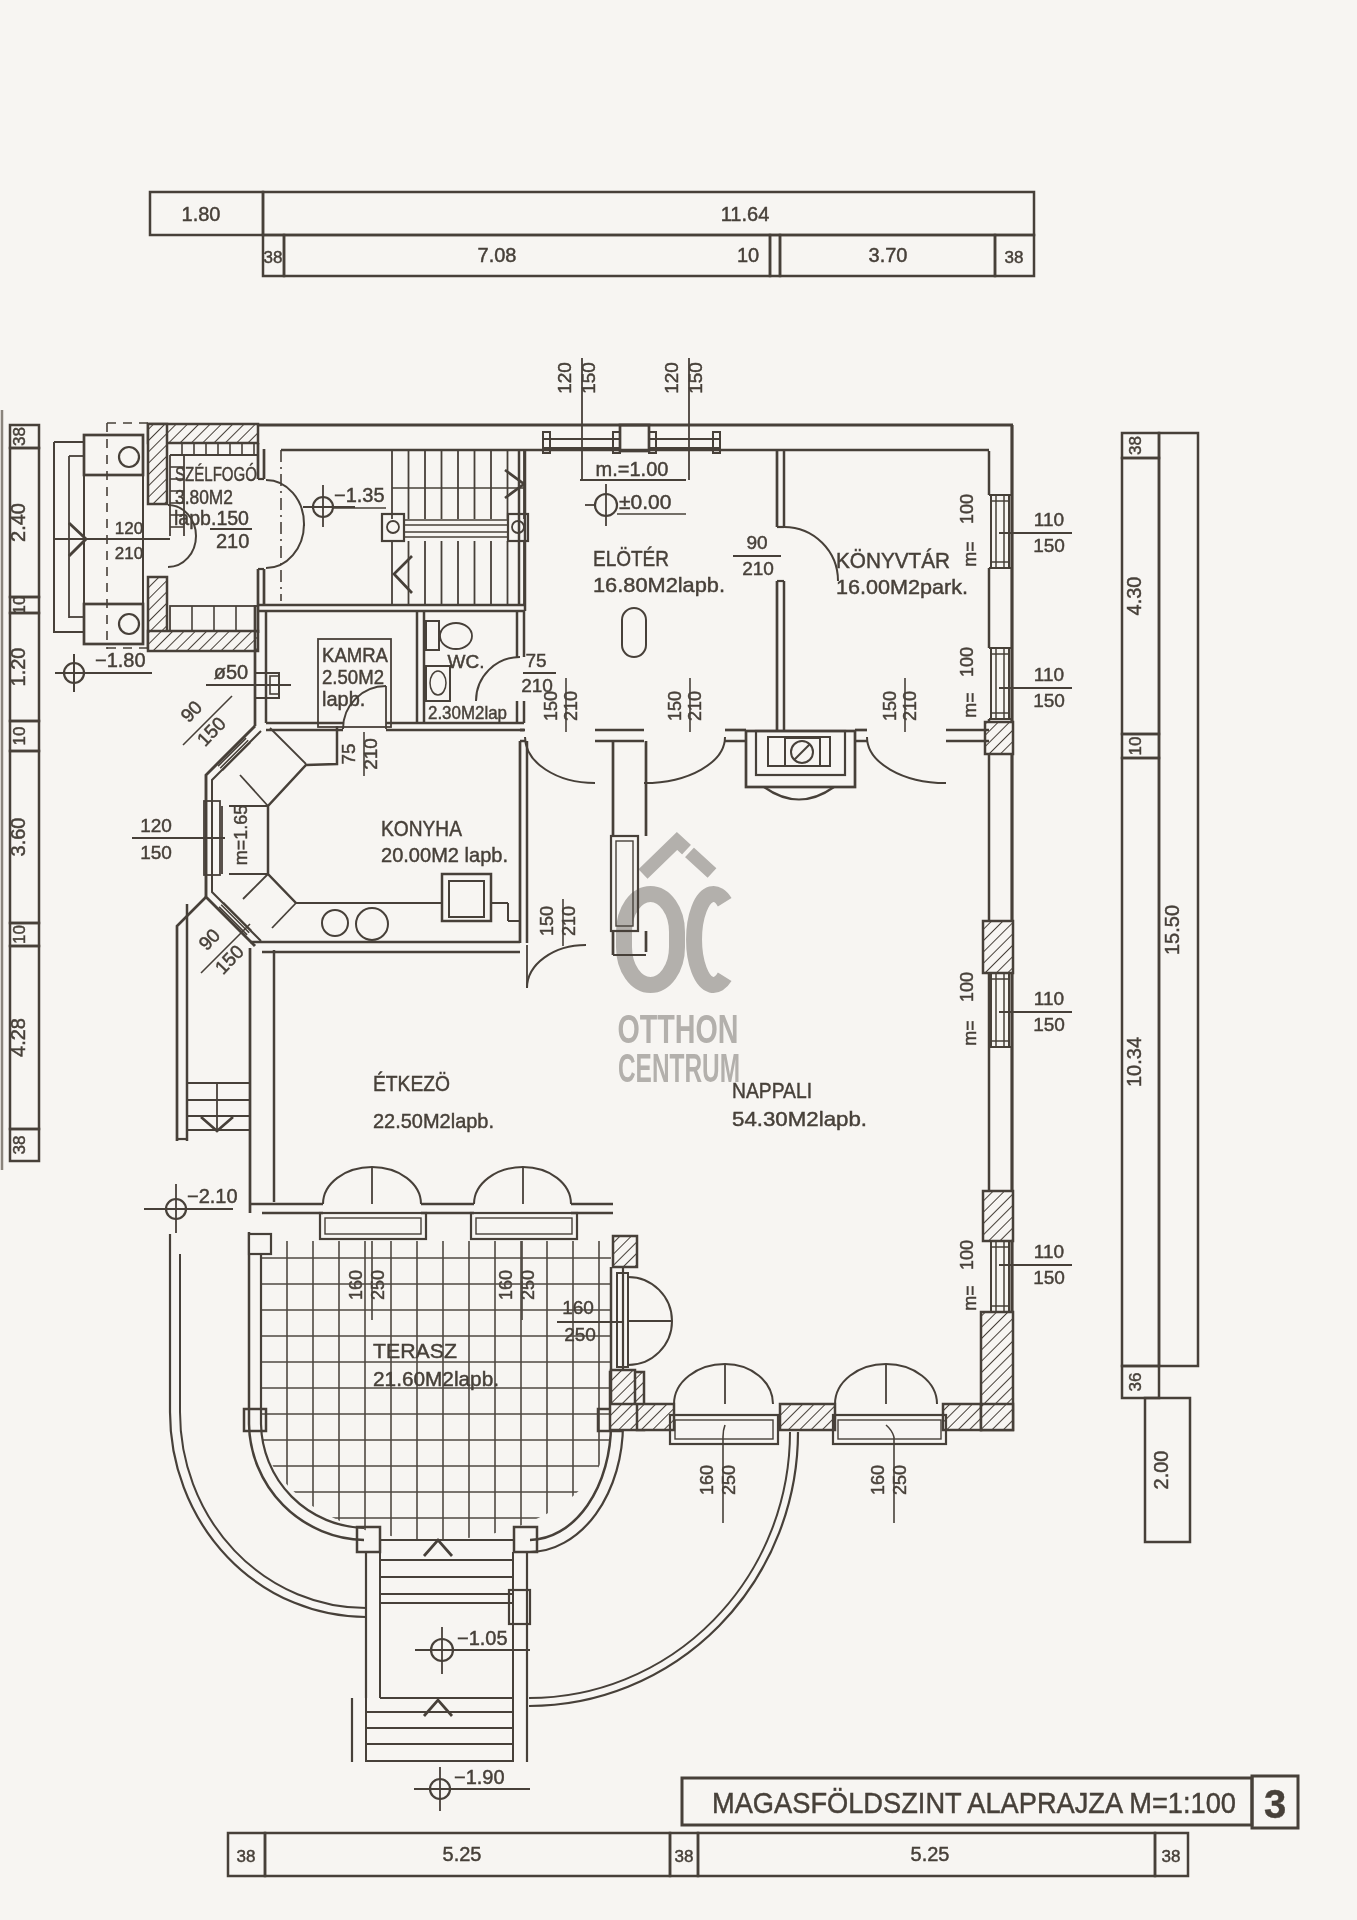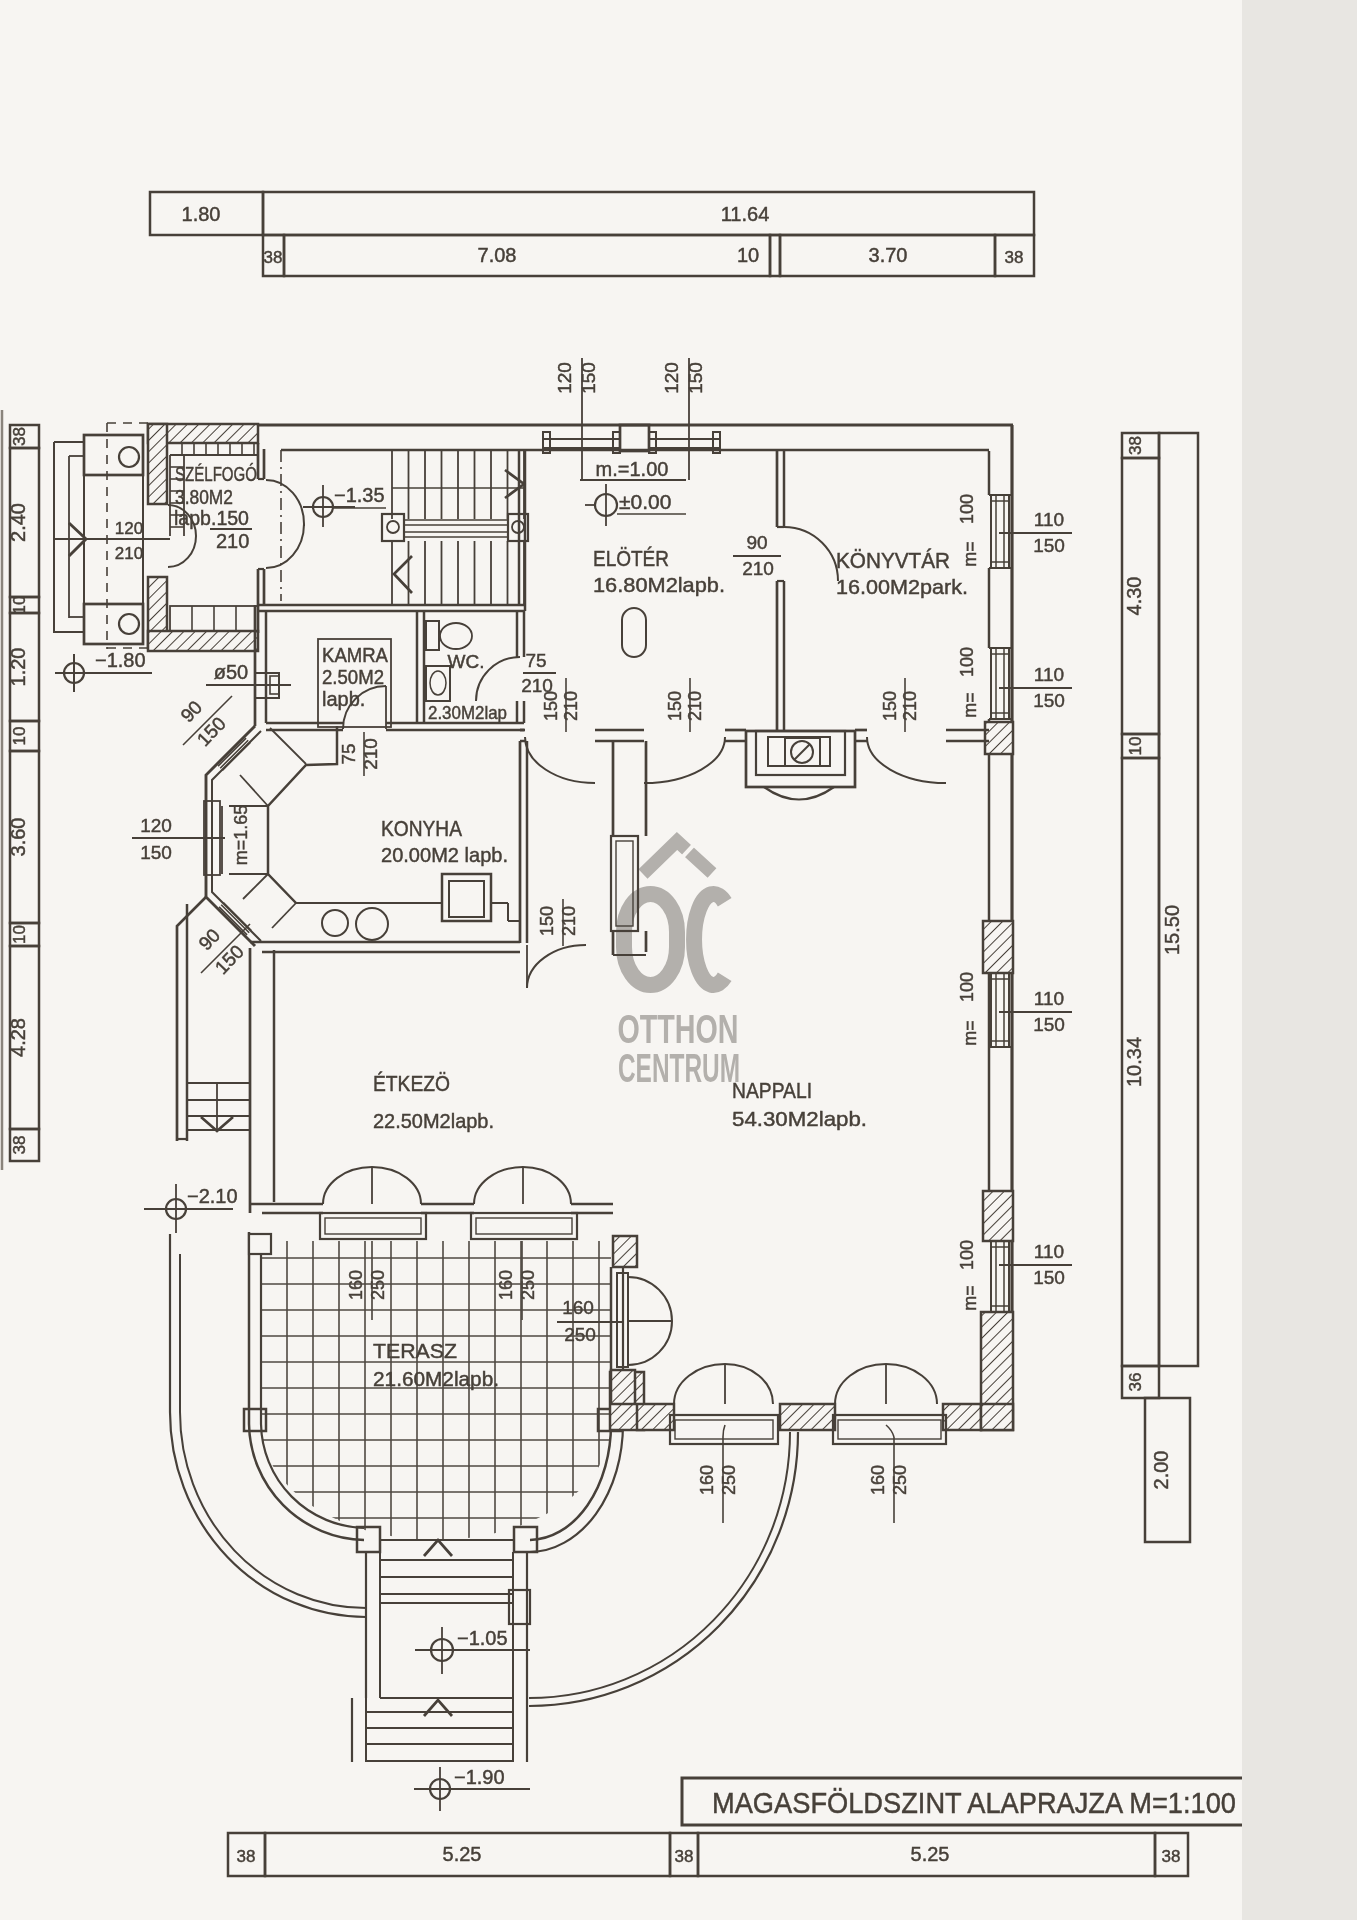--- a/index.html
+++ b/index.html
@@ -1,14 +1,14 @@
 <!DOCTYPE html>
 <html><head><meta charset="utf-8"><style>
 html,body{margin:0;padding:0;background:#e8e6e2;}
-#pg{width:1242px;height:1920px;background:#f7f5f2;position:relative;overflow:hidden;}
+#pg{width:1357px;height:1920px;background:#f7f5f2;position:relative;overflow:hidden;}
 text{font-family:"Liberation Sans",sans-serif;stroke:#474039;stroke-width:0.45;}
 </style></head><body>
 <div id="pg">
 <svg width="1357" height="1920" viewBox="0 0 1357 1920">
 <defs>
         <pattern id="h" width="8" height="8" patternTransform="rotate(45)" patternUnits="userSpaceOnUse">
           <rect width="8" height="8" fill="#f7f5f2"></rect>
           <line x1="0" y1="0" x2="0" y2="8" stroke="#474039" stroke-width="2"></line>
         </pattern>
       </defs>

